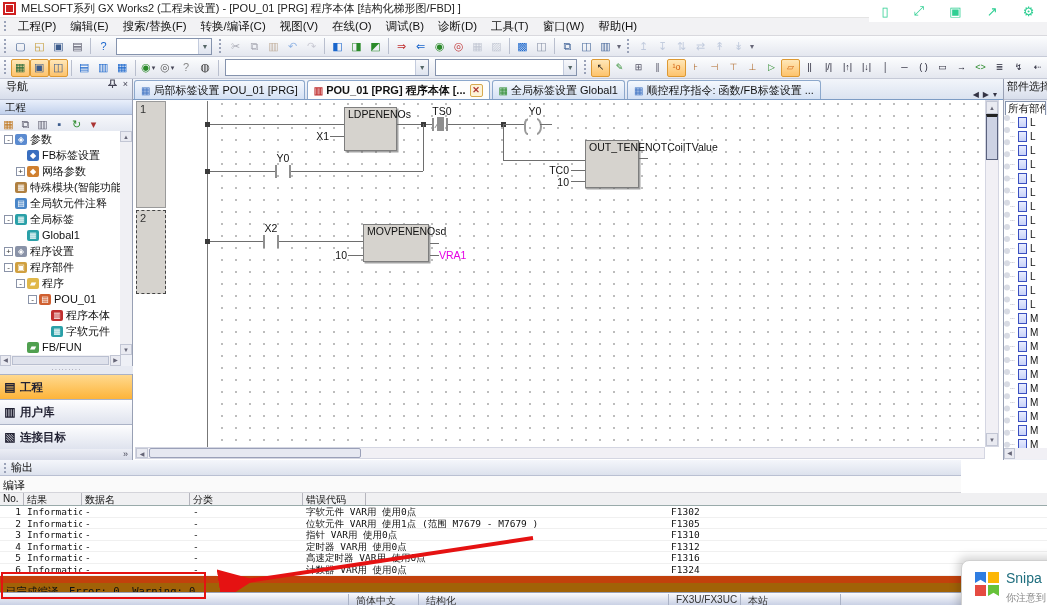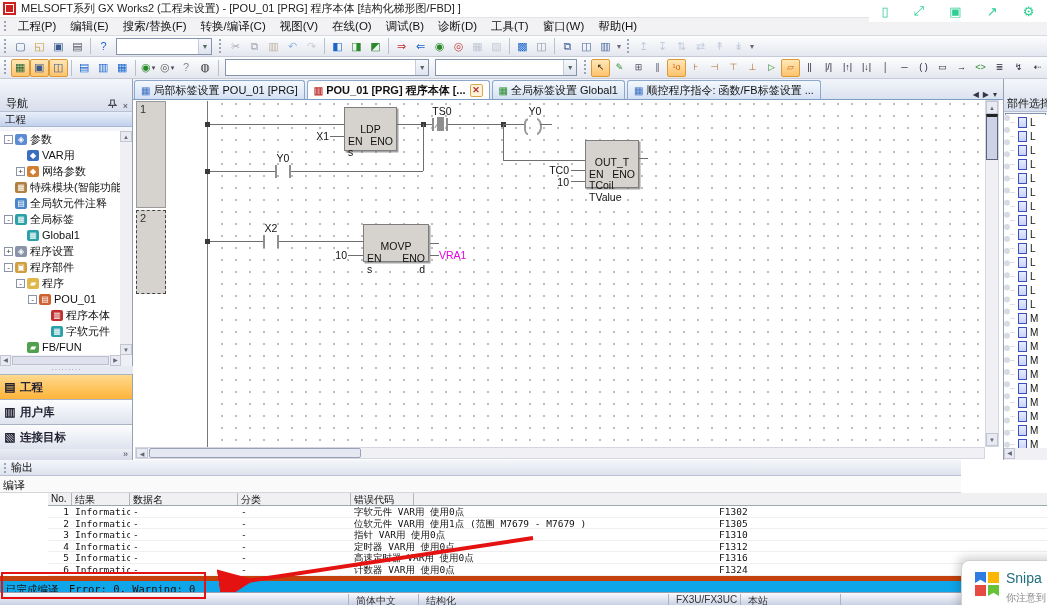--- a/index.html
+++ b/index.html
@@ -28,21 +28,21 @@
   .tb-btn.on { background:linear-gradient(#ffe7b8,#fdc36c); border-color:#dd9933; }
   .tb-btn .g { font-size:11px; line-height:1; white-space:nowrap; }
   .tb-btn.dim { opacity:.45; }
   .dd-ar { font-size:7px; color:#445; margin-left:1px; }
   .combo { height:17px; background:#fff; border:1px solid #8593ad; display:flex; align-items:center; justify-content:flex-end; margin:0 3px; }
   .combo .ar { width:13px; height:100%; border-left:1px solid #c3cbdd; background:linear-gradient(#f7f8fb,#dfe4ef); color:#566; font-size:7px; display:flex; align-items:center; justify-content:center; }
   .ofl { font-size:8px; color:#667; padding:0 2px; }
 
   
   .nav { position:absolute; left:0; top:79px; width:133px; height:381px; background:#eef0f6; border-right:1px solid #98a0b4; }
-  .pane-title { height:33px; background:linear-gradient(#f4f6fb,#d8deeb); border-bottom:1px solid #b9c0d2; display:flex; align-items:flex-end; font-size:11px; padding-left:6px; }
+  .pane-title { height:21px; background:linear-gradient(#f4f6fb,#d8deeb); border-bottom:1px solid #b9c0d2; display:flex; align-items:flex-start; font-size:11px; padding-left:6px; }
   .pane-title .sp { flex:1; }
   .pane-title .tbx { width:13px; text-align:center; font-size:9px; color:#445; cursor:pointer; }
   .nav-section { height:15px; background:linear-gradient(#e9effb,#c2d1ec); border-bottom:1px solid #a9b6d0; font-size:10.5px; padding:1px 0 0 5px; }
   .nav-tools { height:20px; display:flex; align-items:center; border-bottom:1px solid #c9cedd; background:linear-gradient(#f6f7fb,#e3e7f0); }
   .nav-tools .tb-btn { width:17px; height:16px; }
   .tree { position:absolute; left:0; top:52px; width:121px; height:224px; background:#fff; overflow:hidden; border-right:1px solid #cfd4e0; }
   .tree-vscroll { position:absolute; right:0; top:52px; width:12px; height:224px; background:#f0f0f4; font-size:6px; color:#667; text-align:center; }
   .tree-vscroll .a { display:block; height:11px; line-height:11px; border:1px solid #c2c6d4; background:#e9eaf1; }
   .tree-vscroll .a.btm { position:absolute; bottom:0; left:0; right:0; }
   .tree-row { height:16px; display:flex; align-items:center; font-size:11px; white-space:nowrap; cursor:pointer; }
@@ -68,21 +68,21 @@
   .tabnav span { font-size:8px; color:#334; cursor:pointer; }
 
   
   .editor { position:absolute; left:133px; top:100px; width:870px; height:360px; background:#fff; overflow:hidden; }
   .gridbg { position:absolute; left:76px; top:0; width:776px; height:347px; background-image:radial-gradient(#bdbdbd 0.9px, transparent 1.1px); background-size:14px 12px; background-position:6px 10px; }
   .rail { position:absolute; left:74px; top:1px; width:1px; height:346px; background:#777; }
   .nethdr { position:absolute; left:3px; width:30px; background:#d6d3ce; border:1px solid #9a9a9a; font-size:11px; color:#333; padding:1px 0 0 3px; }
   .nethdr.sel { border:1px dashed #444; }
   .wire { position:absolute; background:#6e6e6e; }
   .dot { position:absolute; width:5px; height:5px; background:#3a3a3a; }
-  .fbd { position:absolute; background:#d6d3ce; border:1px solid #7e7e7e; box-shadow:1.5px 1.5px 0 rgba(90,90,90,.55); font-size:10.5px; color:#111; display:flex; flex-direction:column; justify-content:space-between; padding:16px 3px; cursor:pointer; }
+  .fbd { position:absolute; background:#d6d3ce; border:1px solid #7e7e7e; box-shadow:1.5px 1.5px 0 rgba(90,90,90,.55); font-size:10.5px; color:#111; display:flex; flex-direction:row; justify-content:space-between; padding:1px 3px; cursor:pointer; }
   .fbd .r { display:flex; justify-content:space-between; line-height:1.1; }
   .fbd .r.c { justify-content:center; }
   .contact { position:absolute; width:16px; height:13px; cursor:pointer; }
   .contact i { position:absolute; top:0; width:2px; height:13px; background:#8f8f8f; }
   .contact i.l { left:0; } .contact i.r { right:0; }
   .contact .sl { position:absolute; left:5px; top:-1px; width:7px; height:14px; color:#8f8f8f; font-style:normal; font-size:13px; line-height:14px; }
   .coil { position:absolute; width:14px; height:13px; cursor:pointer; }
   .coil:before, .coil:after { content:""; position:absolute; top:0; width:7px; height:13px; border:2px solid #9a9a9a; border-radius:50%; }
   .coil:before { left:-2px; border-right:none; border-top-left-radius:7px 7px; clip-path:inset(0 55% 0 0); }
   .coil:after { right:-2px; clip-path:inset(0 0 0 55%); }
@@ -105,28 +105,28 @@
   .p-item { height:14px; display:flex; align-items:center; font-size:10px; white-space:nowrap; cursor:pointer; }
   .p-item .dash { color:#aab; font-size:8px; width:8px; }
   .p-item .doc { width:9px; height:11px; border:1px solid #3a4fc0; background:linear-gradient(#e8ecff, #c8d2f8); margin-right:3px; flex:none; }
   .parts-hscroll { position:absolute; left:0; bottom:1px; width:44px; height:11px; background:#f1f0f5; display:flex; font-size:6px; color:#667; }
   .parts-hscroll .a { width:11px; border:1px solid #c2c6d4; background:#e9eaf1; text-align:center; line-height:9px; }
 
   
   .outp { position:absolute; left:0; top:460px; width:961px; height:145px; background:#f3f3f6; }
   .outp-title { height:16px; background:linear-gradient(#f4f6fb,#dde2ed); border-bottom:1px solid #b9c0d2; display:flex; align-items:center; font-size:11px; }
   .outp-sec { height:17px; background:#fafafa; border-bottom:1px solid #d4d4da; font-size:11px; padding:2px 0 0 3px; }
-  .otable { position:absolute; left:0; top:33px; width:1047px; height:83px; background:#fff; font-size:10px;padding-left:48px; }
+  .otable { position:absolute; left:0; top:33px; width:1047px; height:83px; background:#fff; font-size:10px; }
   .ohead { display:flex; height:13px; background:#f0f0f2; border-bottom:1px solid #9aa; font-size:10px; }
   .ohead span { border-right:1px solid #b5b5bd; padding:0 3px; overflow:hidden; white-space:nowrap; }
   .orow { display:flex; height:11.6px; font-family:"DejaVu Sans Mono",monospace; font-size:9.5px; border-bottom:1px solid #f0f0f0; cursor:default; }
   .orow span { padding:0 3px; overflow:hidden; white-space:nowrap; }
   .c-no{width:24px; text-align:right;} .c-res{width:58px;} .c-dat{width:108px;} .c-cat{width:113px;} .c-con{width:365px;} .c-cod{width:63px;}
   .ohead .c-no{text-align:left;}
-  .outp-status { position:absolute; left:0; top:116px; width:1047px; height:16px; background:#0ea5e9; border-top:5px solid #c2410c; font-family:"DejaVu Sans Mono",monospace; font-size:10.5px; padding:2px 0 6px 6px; }
+  .outp-status { position:absolute; left:0; top:116px; width:1047px; height:16px; background:#a16207; border-top:7px solid #c2410c; font-family:"DejaVu Sans Mono",monospace; font-size:10.5px; padding:2px 0 6px 6px; }
   .statusbar { position:absolute; left:0; top:132px; width:1047px; height:13px; background:linear-gradient(#fbfbfd,#c9d1e5); border-top:1px solid #99a0b4; font-size:10px; color:#333; }
   .statusbar span { position:absolute; top:1px; }
   .sb-sep { position:absolute; top:1px; width:1px; height:11px; background:#aab2c6; }
 
   
   .redbox { position:absolute; left:1px; top:572px; width:205px; height:27px; border:2px solid #e51212; z-index:50; pointer-events:none; }
   .arrow-svg { position:absolute; left:205px; top:530px; z-index:50; pointer-events:none; }
 
   
   .snip-pop { position:absolute; left:961px; top:560px; width:110px; height:60px; background:#fff; border:1px solid #d0d0d0; border-radius:8px 0 0 0; box-shadow:-3px -3px 10px rgba(0,0,0,.18); z-index:45; cursor:pointer; }
@@ -460,21 +460,21 @@
   <div class="tree">
 
   <div class="tree-row" style="padding-left: 4px;">
         <span class="exp">-</span>
         <span class="ticon" style="background: rgb(91, 139, 208);">◈</span>
         <span>参数</span>
       </div>
       <div class="tree-row" style="padding-left: 16px;">
         <span class="exp"></span>
         <span class="ticon" style="background: rgb(58, 111, 192);">◆</span>
-        <span>VAR用</span>
+        <span>FB标签设置</span>
       </div>
       <div class="tree-row" style="padding-left: 16px;">
         <span class="exp">+</span>
         <span class="ticon" style="background: rgb(208, 128, 48);">◆</span>
         <span>网络参数</span>
       </div>
       <div class="tree-row" style="padding-left: 4px;">
         <span class="exp"></span>
         <span class="ticon" style="background: rgb(176, 128, 64);">▦</span>
         <span>特殊模块(智能功能模块</span>

